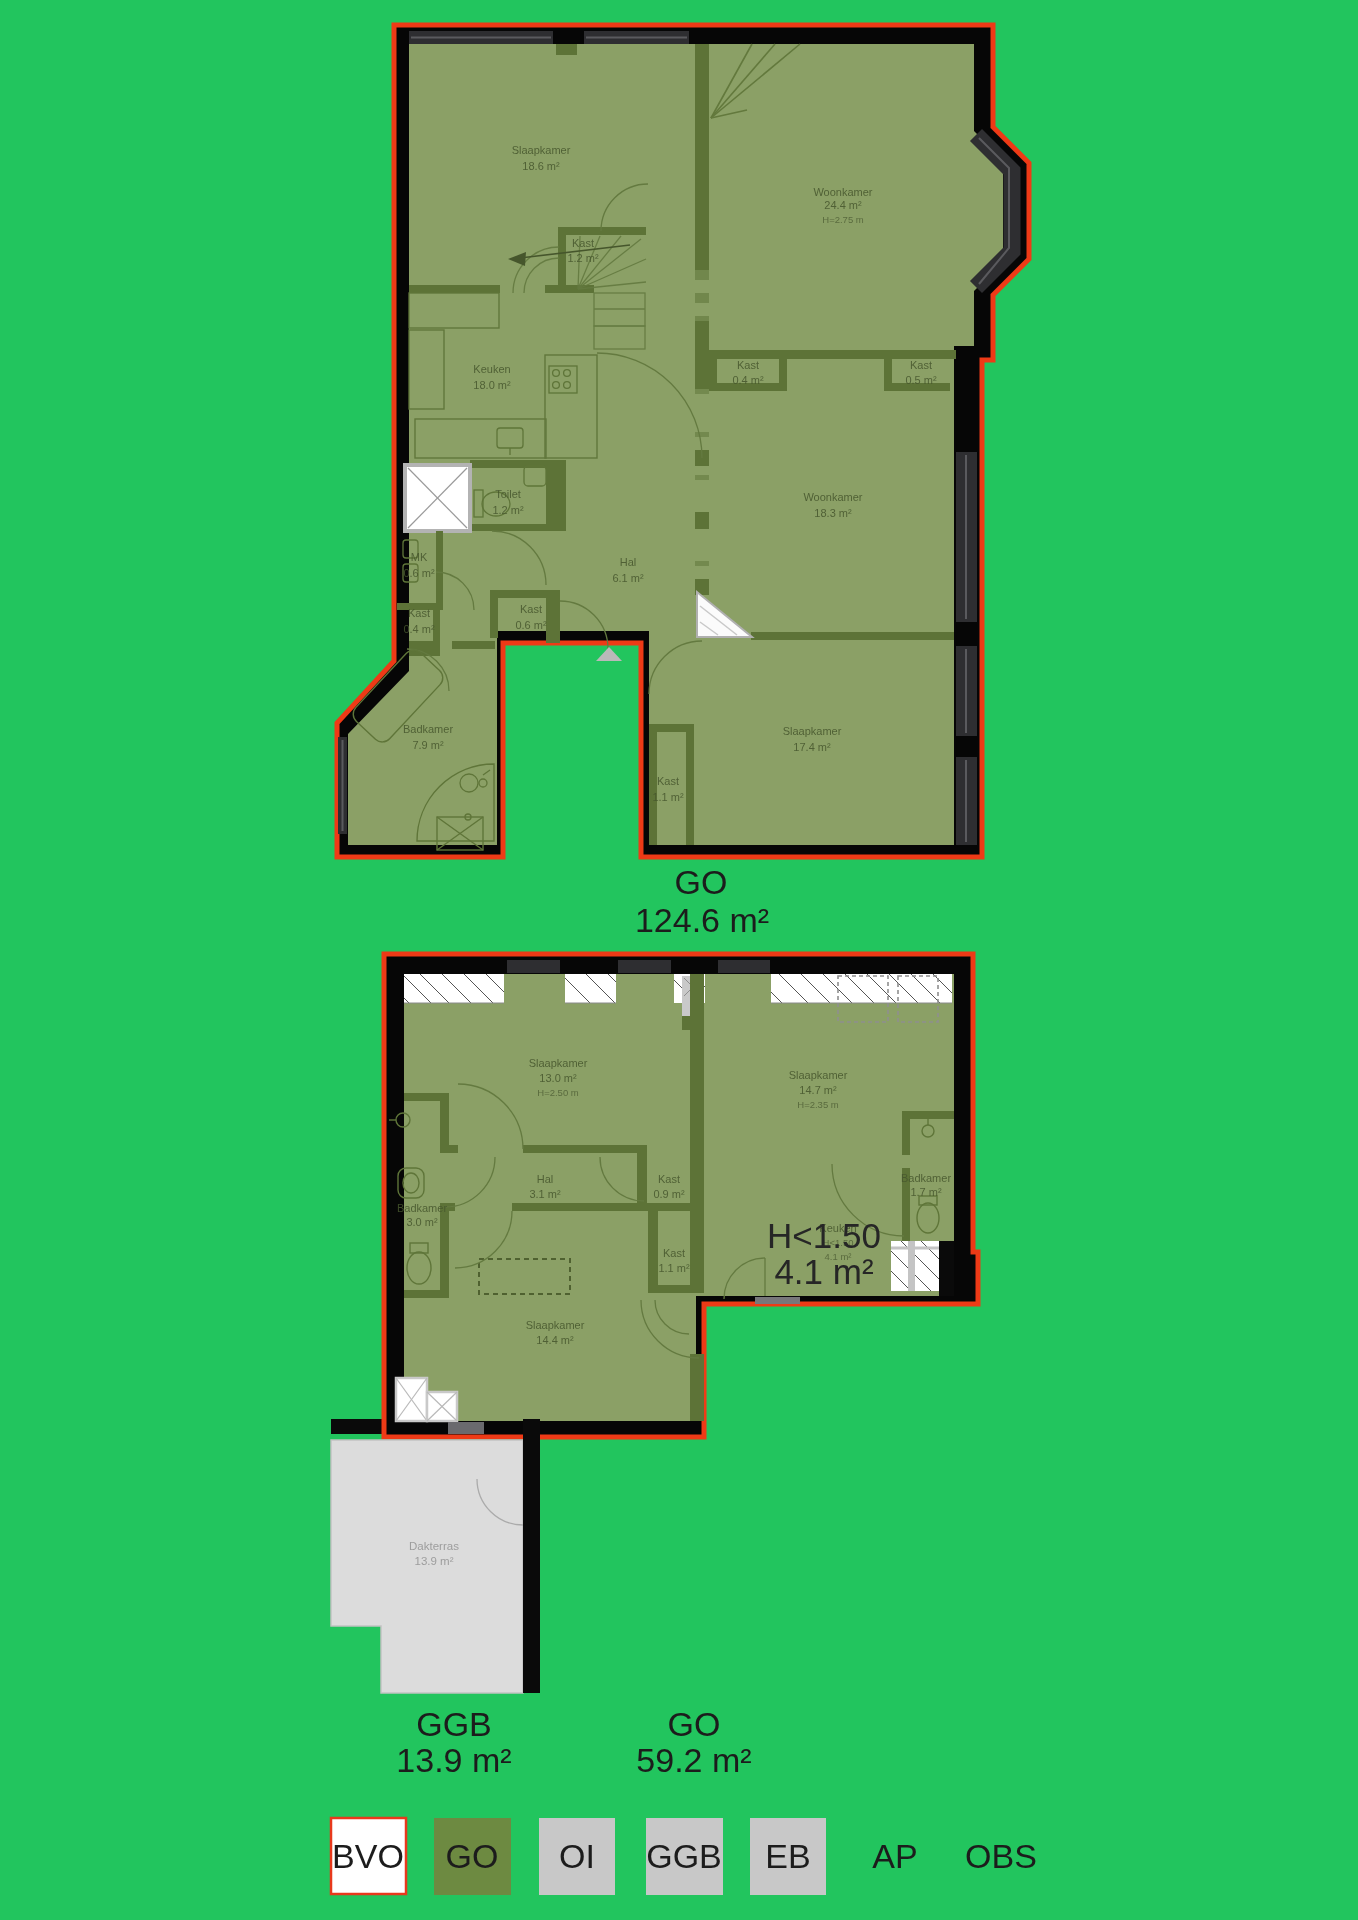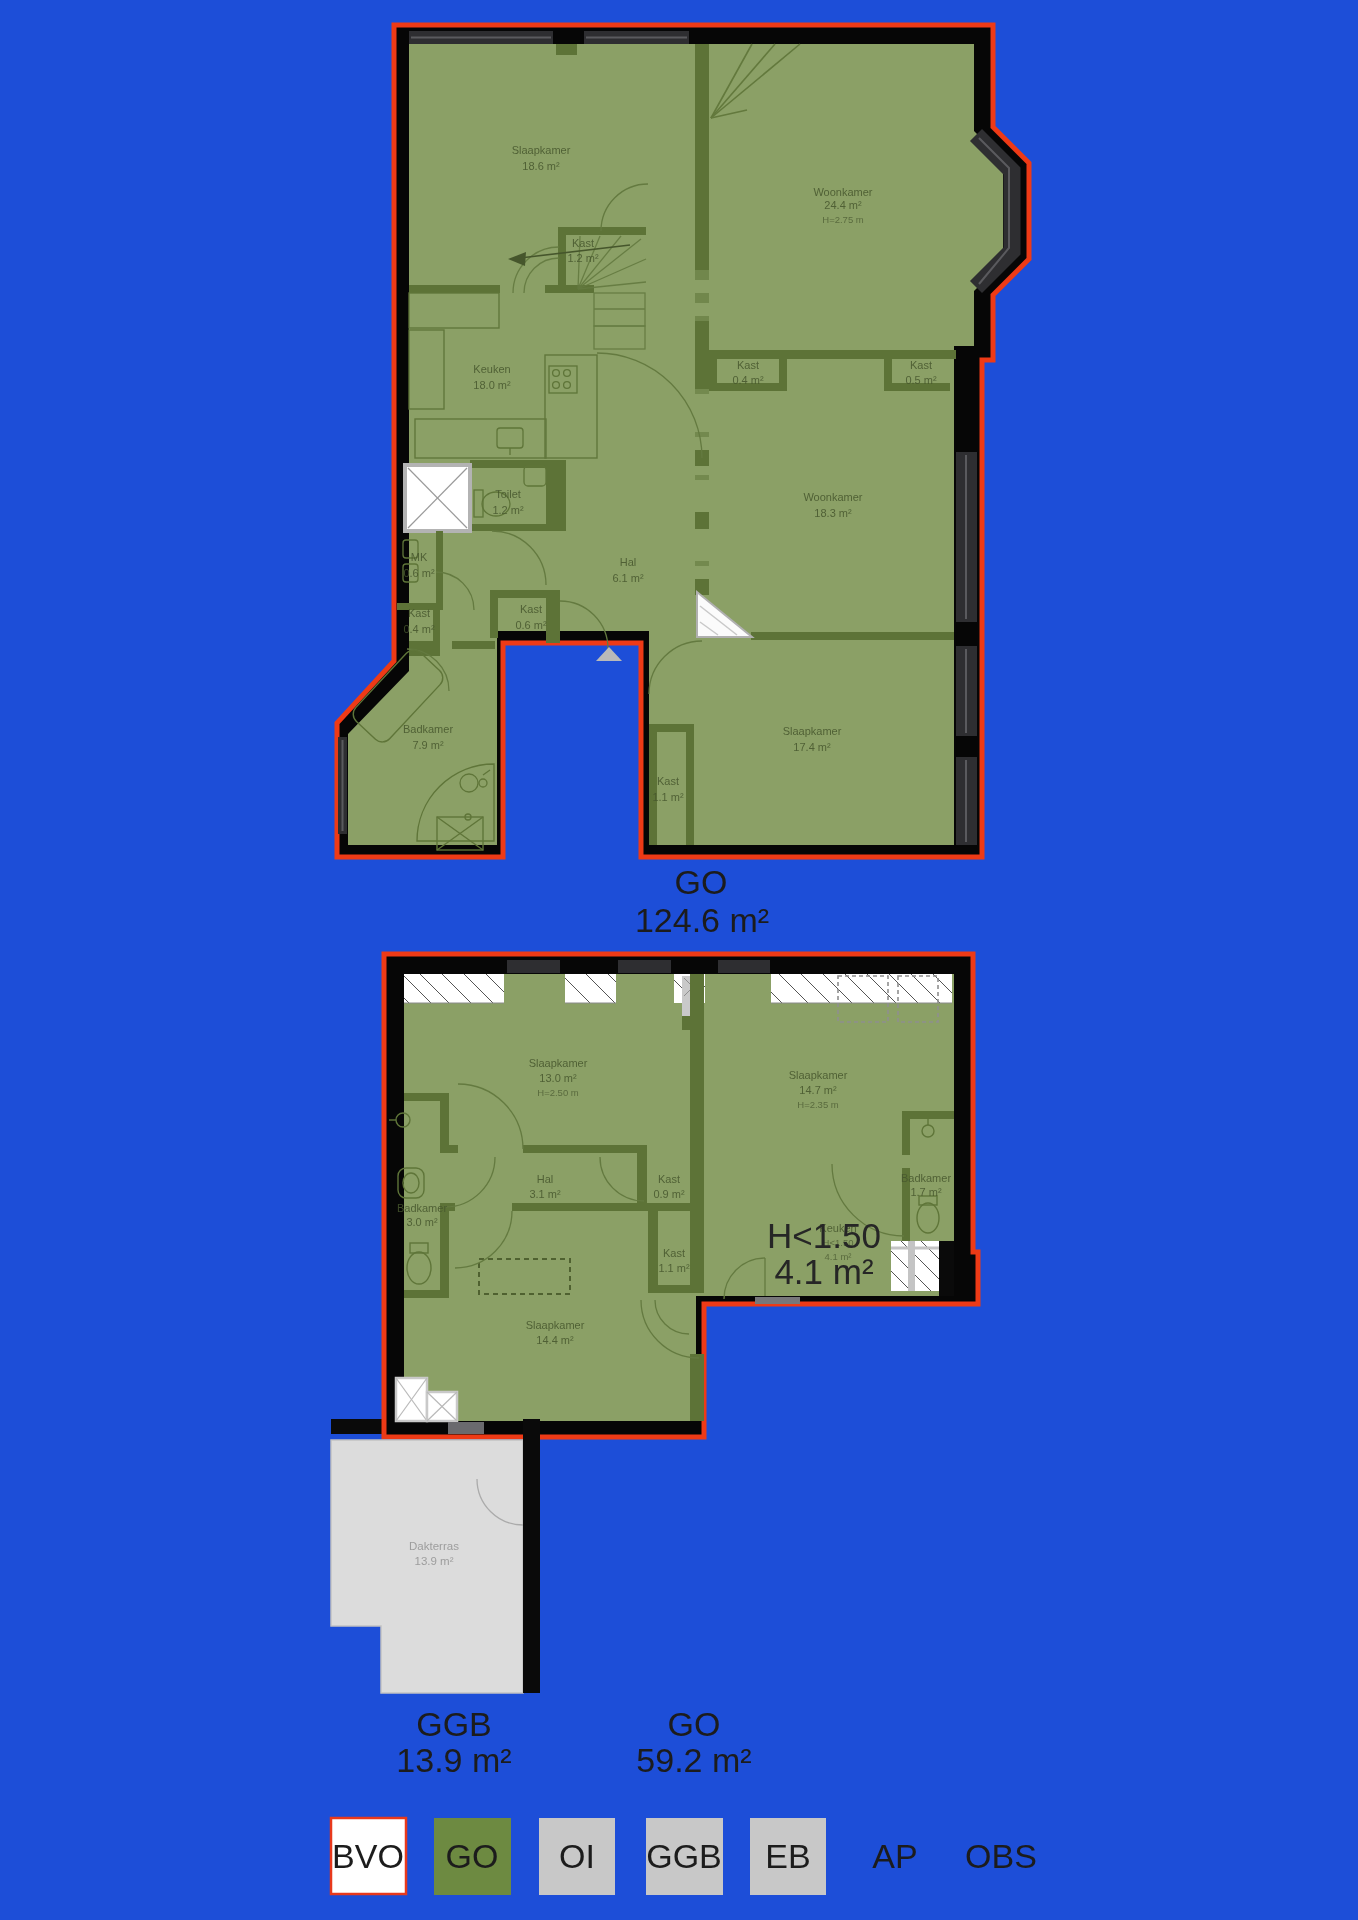--- a/index.html
+++ b/index.html
@@ -1,16 +1,16 @@
 <!DOCTYPE html>
 <html><head>
 <meta charset="utf-8">
 <style>
   html,body{margin:0;padding:0;background:#ffffff;}
-  .page{position:relative;width:1358px;height:1920px;background:#1d4ed8;overflow:hidden;
+  .page{position:relative;width:1358px;height:1920px;background:#22c55e;overflow:hidden;
         font-family:"Liberation Sans", sans-serif;}
   svg{position:absolute;left:0;top:0;}
   text{font-family:"Liberation Sans", sans-serif;}
   .rl{fill:#46562d;font-size:11px;opacity:0.85;}
   .rs{fill:#4c5c33;font-size:9.5px;opacity:0.78;}
   .big{fill:#1c1c1c;font-size:34px;}
 </style>
 </head>
 <body>
 <div class="page">

